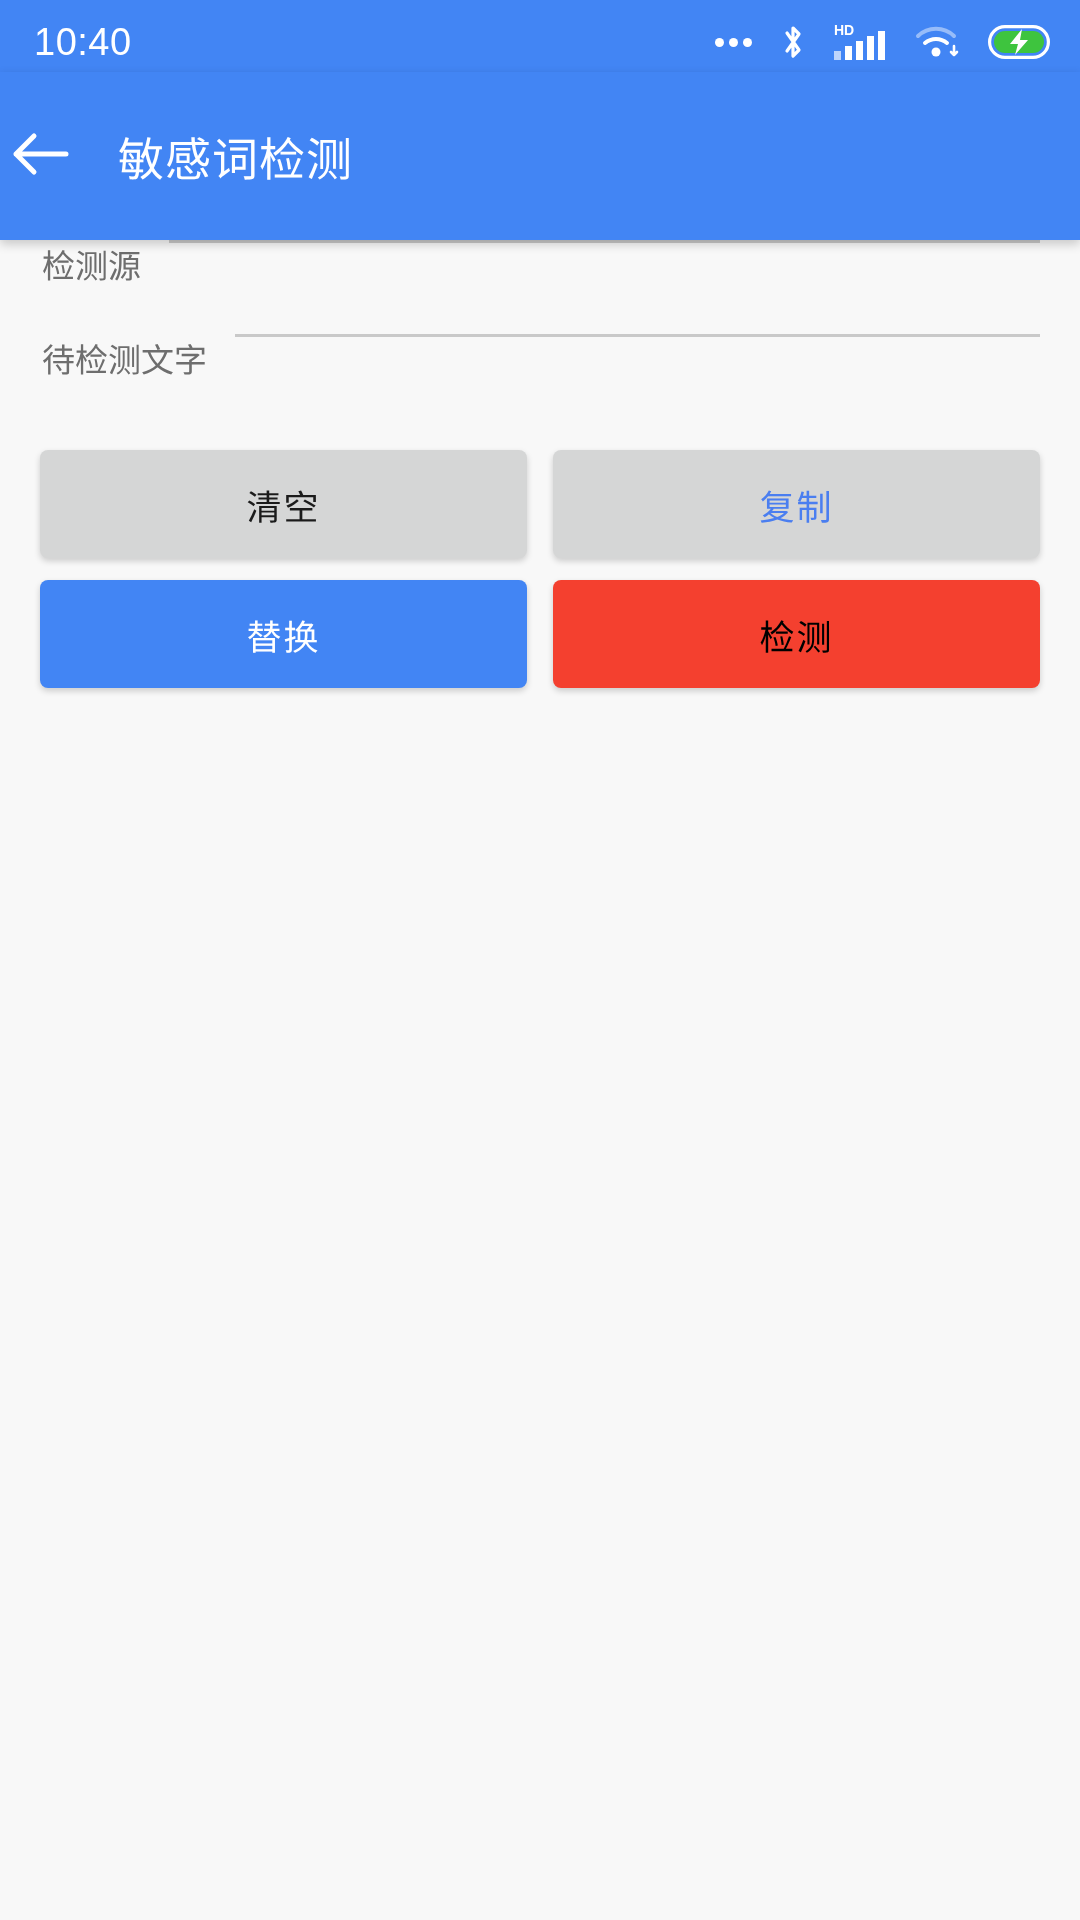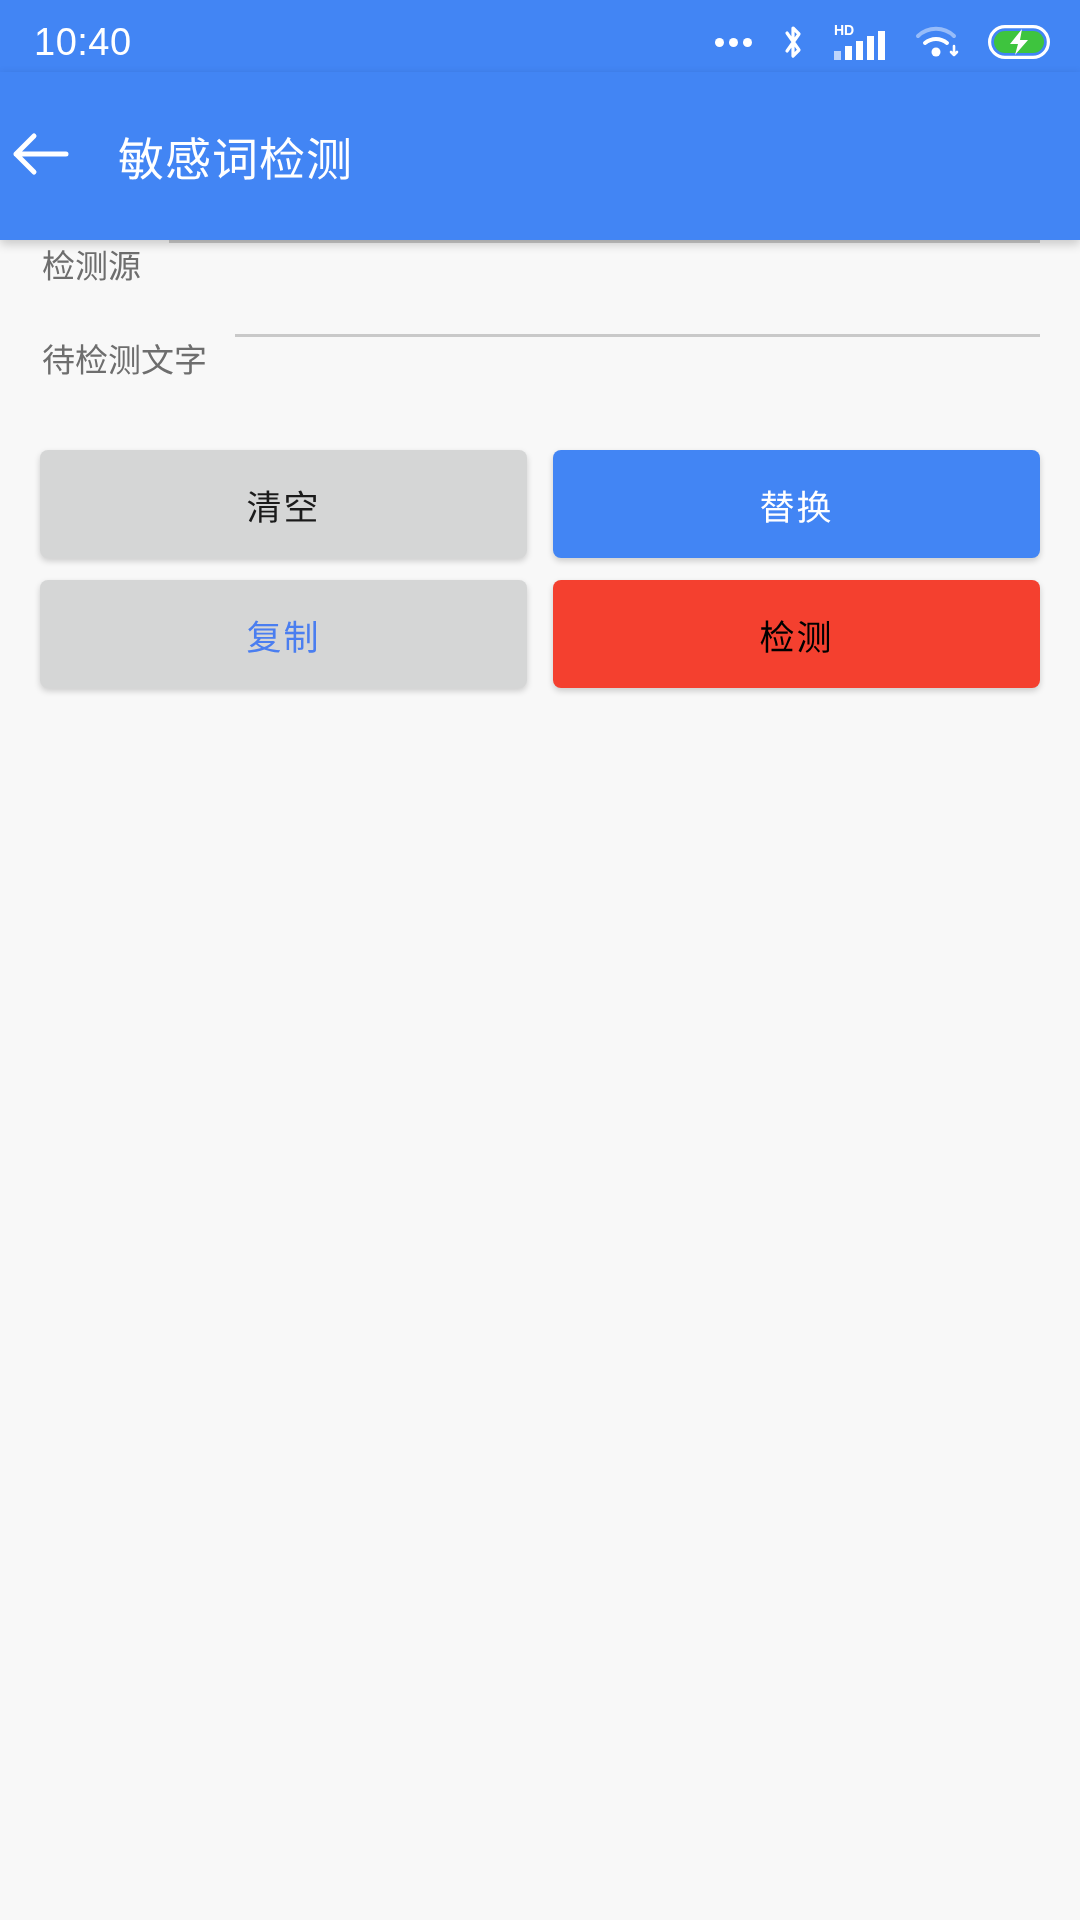--- a/index.html
+++ b/index.html
@@ -240,19 +240,19 @@
     </div>
 
 
     <div class="section-head">
       <div class="section-label">待检测文字</div>
       <div class="section-rule"></div>
     </div>
 
     <div class="btn-grid">
       <button class="btn btn-grey">清空</button>
+      <button class="btn btn-grey-blue">复制</button>
       <button class="btn btn-blue">替换</button>
-      <button class="btn btn-grey-blue">复制</button>
       <button class="btn btn-red">检测</button>
     </div>
 
   </div>
 </div>
 
 </body></html>

